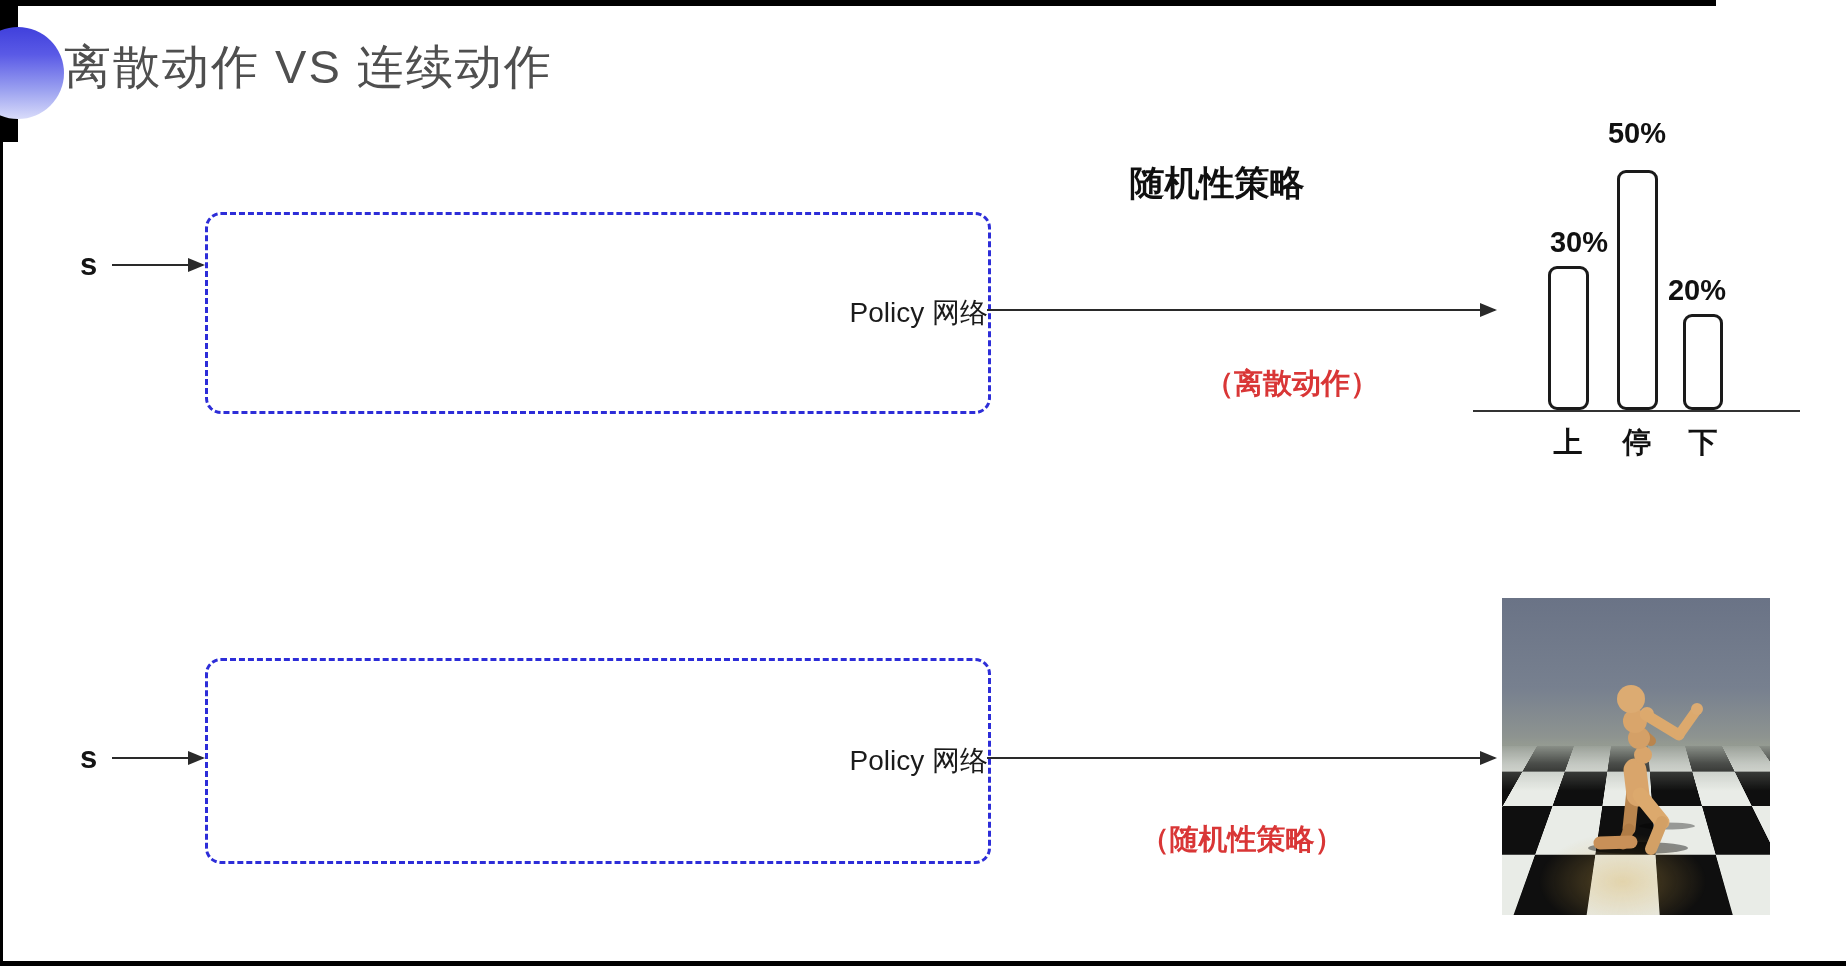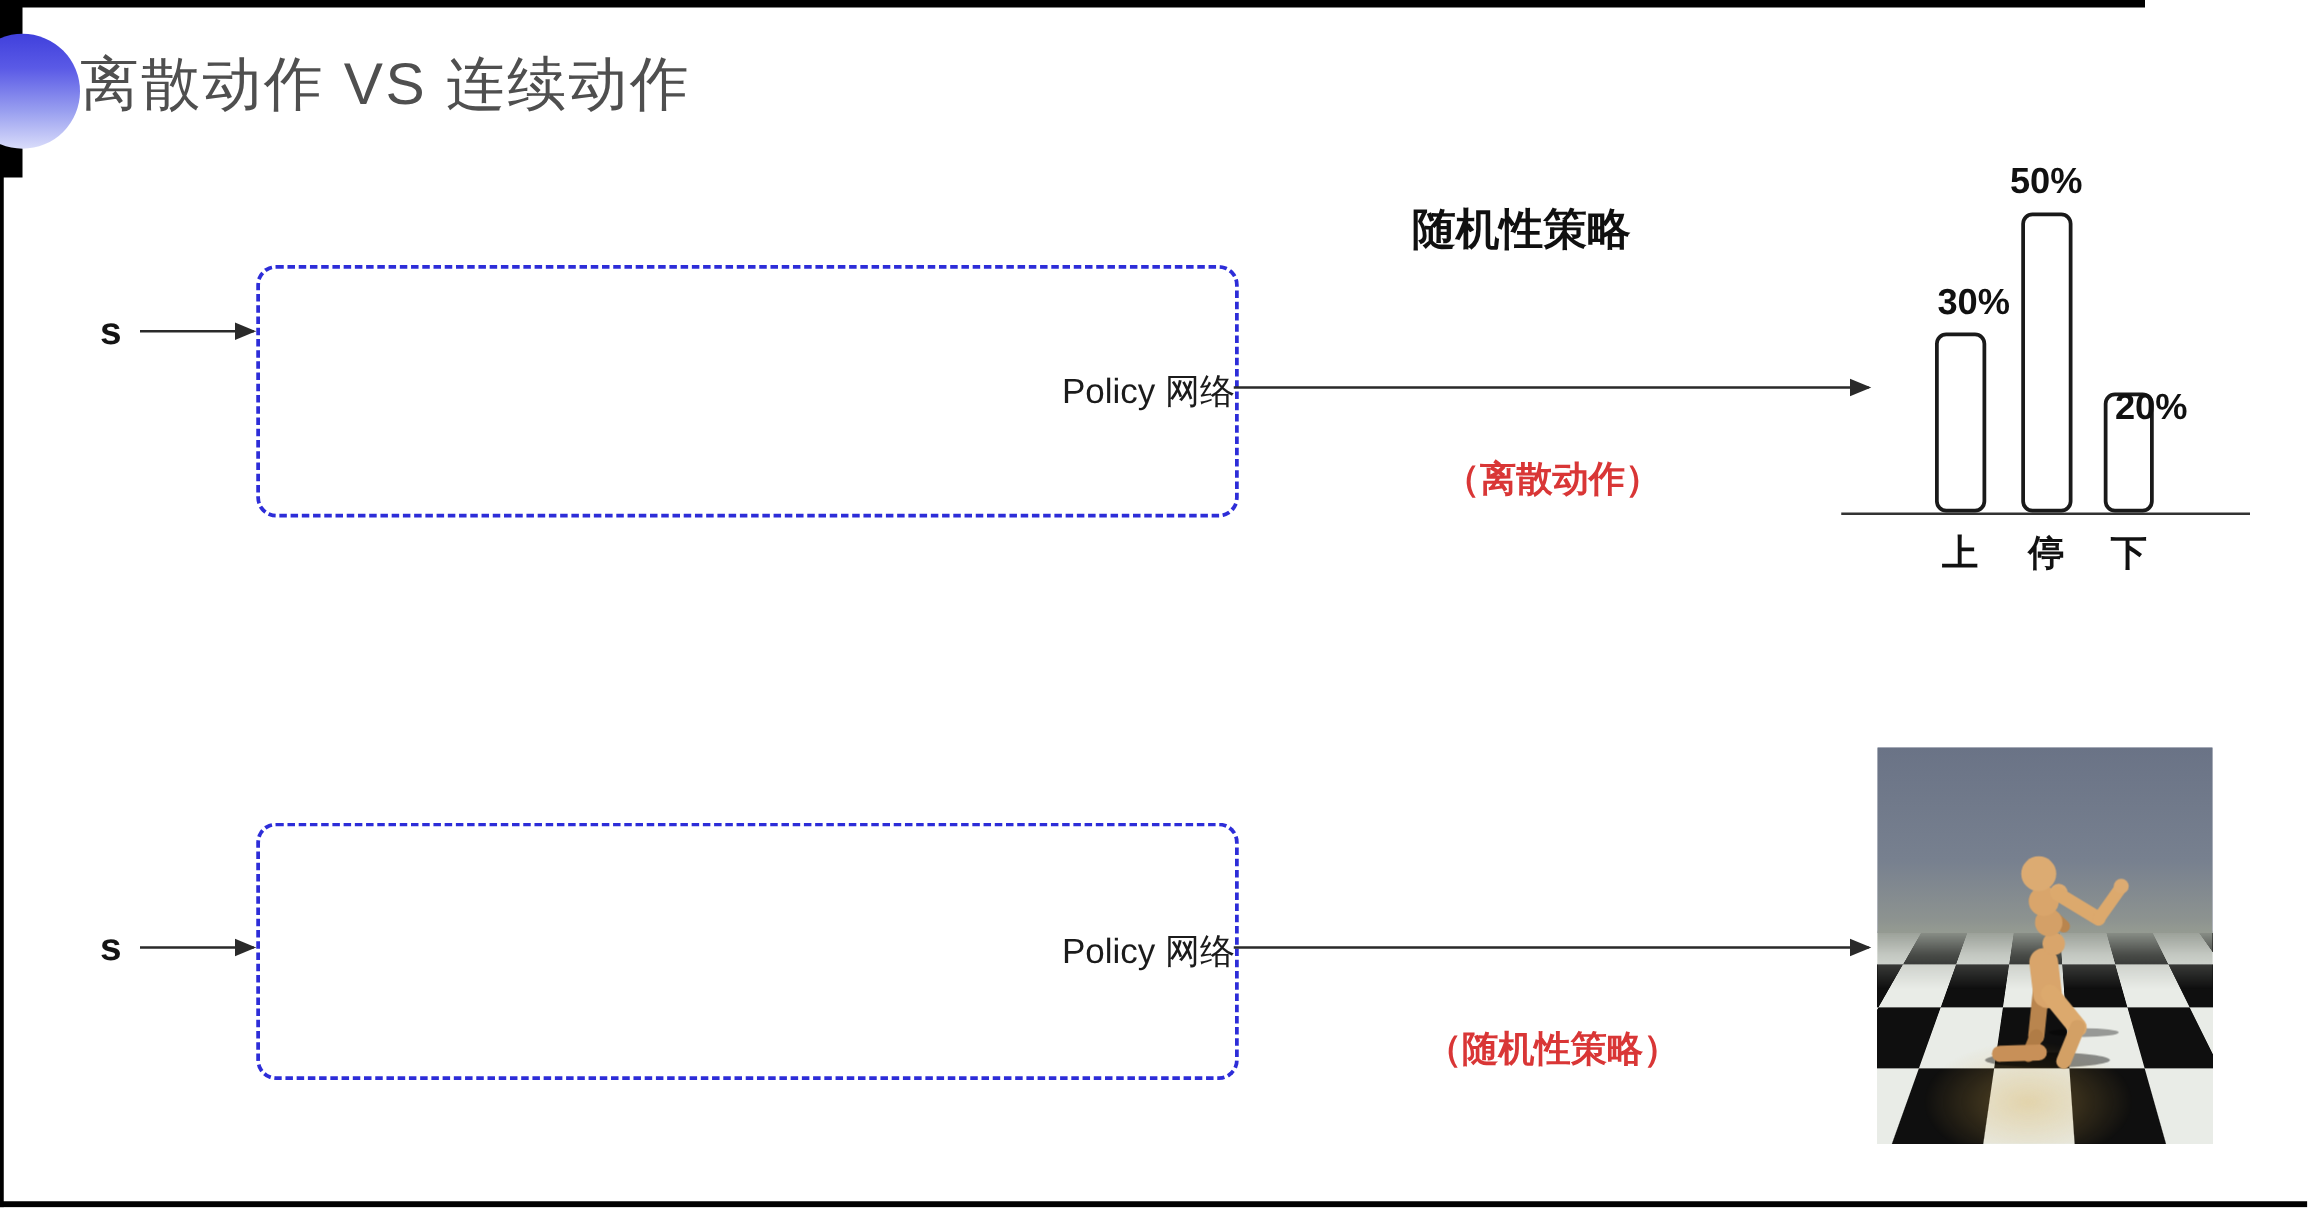--- a/index.html
+++ b/index.html
@@ -70,31 +70,31 @@
 
   <div class="policy-box" style="left:205px;top:212px;width:780px;height:196px;">
     <span class="box-label">Policy 网络</span>
   </div>
 
   <div class="arrow" style="left:987px;top:309px;width:508px;"></div>
 
   <div class="policy-title" style="left:1052px;top:160px;">随机性策略</div>
 
 
-  <div class="action-note" style="left:1077px;top:364px;">（离散动作）</div>
+  <div class="action-note" style="left:1127px;top:364px;">（离散动作）</div>
 
   <div class="barchart">
     <div style="position:absolute;inset:0;">
       <div class="baseline"></div>
     <div class="bar" style="left: 74.5px; width: 41px; top: 161px; height: 144px;"></div>
         <div class="bar-label" style="left: 66px; top: 121px;">30%</div>
         <div class="bar" style="left: 143.5px; width: 41px; top: 65px; height: 240px;"></div>
-        <div class="bar-label" style="left: 124px; top: 24px;">50%</div>
+        <div class="bar-label" style="left: 124px; top: 12px;">50%</div>
         <div class="bar" style="left: 210px; width: 40px; top: 209px; height: 96px;"></div>
-        <div class="bar-label" style="left: 208px; top: 169px; margin-top: 36px;">20%</div>
+        <div class="bar-label" style="left: 184px; top: 169px;">20%</div>
       </div>
     <div style="position:absolute;inset:0;">
         <div class="cat-label" style="left: 65px;">上</div>
         <div class="cat-label" style="left: 134px;">停</div>
         <div class="cat-label" style="left: 200px;">下</div>
       </div>
   </div>
 
   <div class="s-label" style="left:80px;top:740px;">s</div>
   <div class="arrow" style="left:112px;top:757px;width:91px;"></div>

